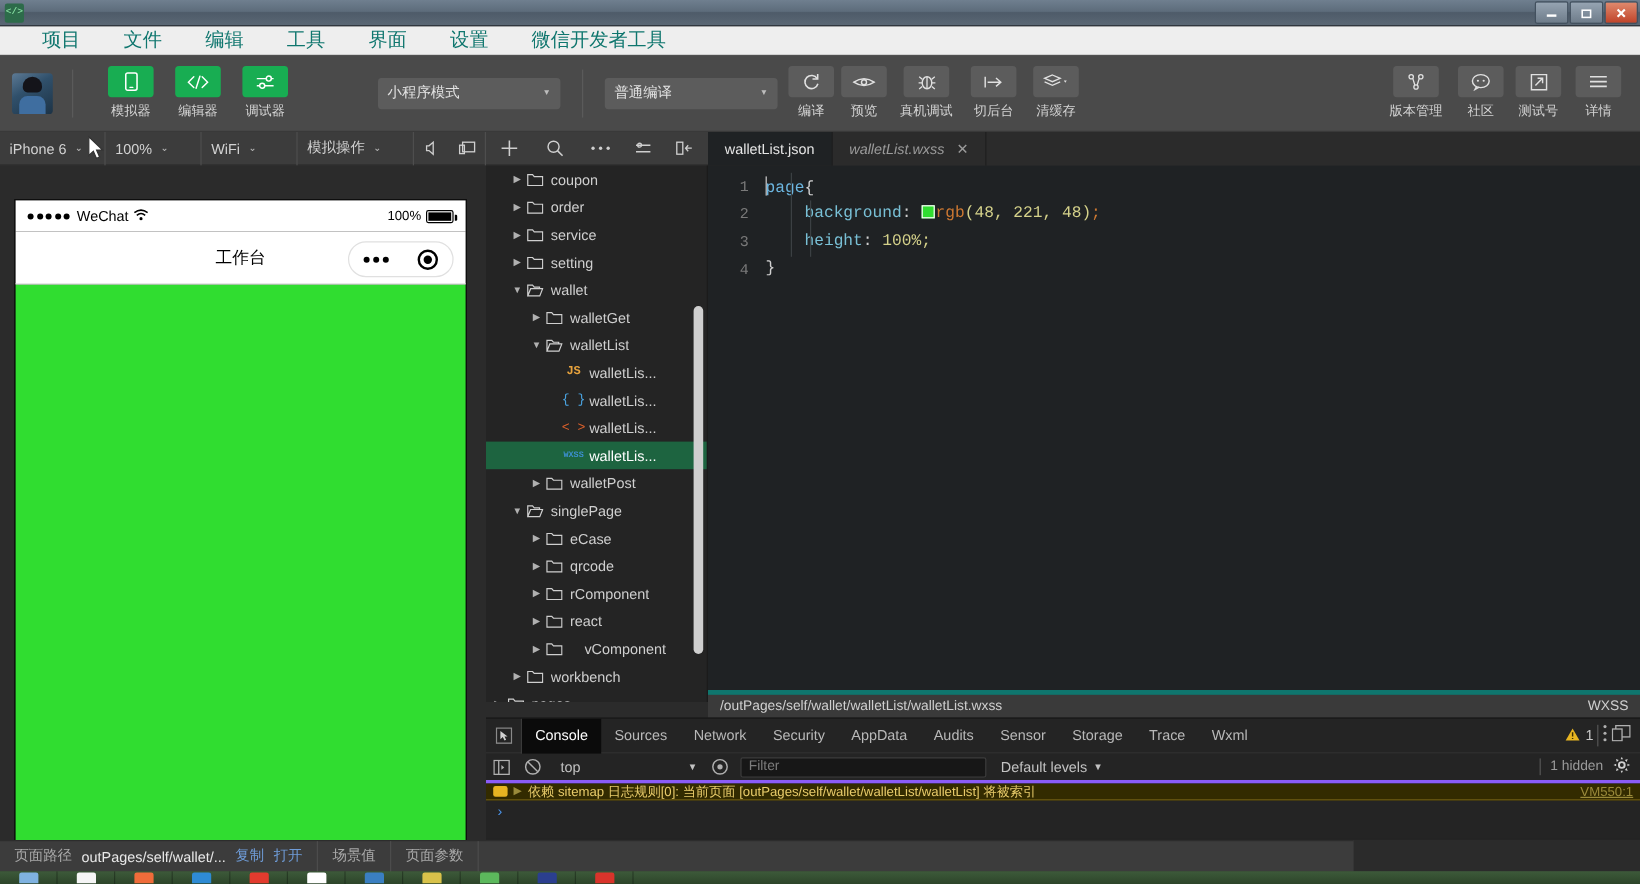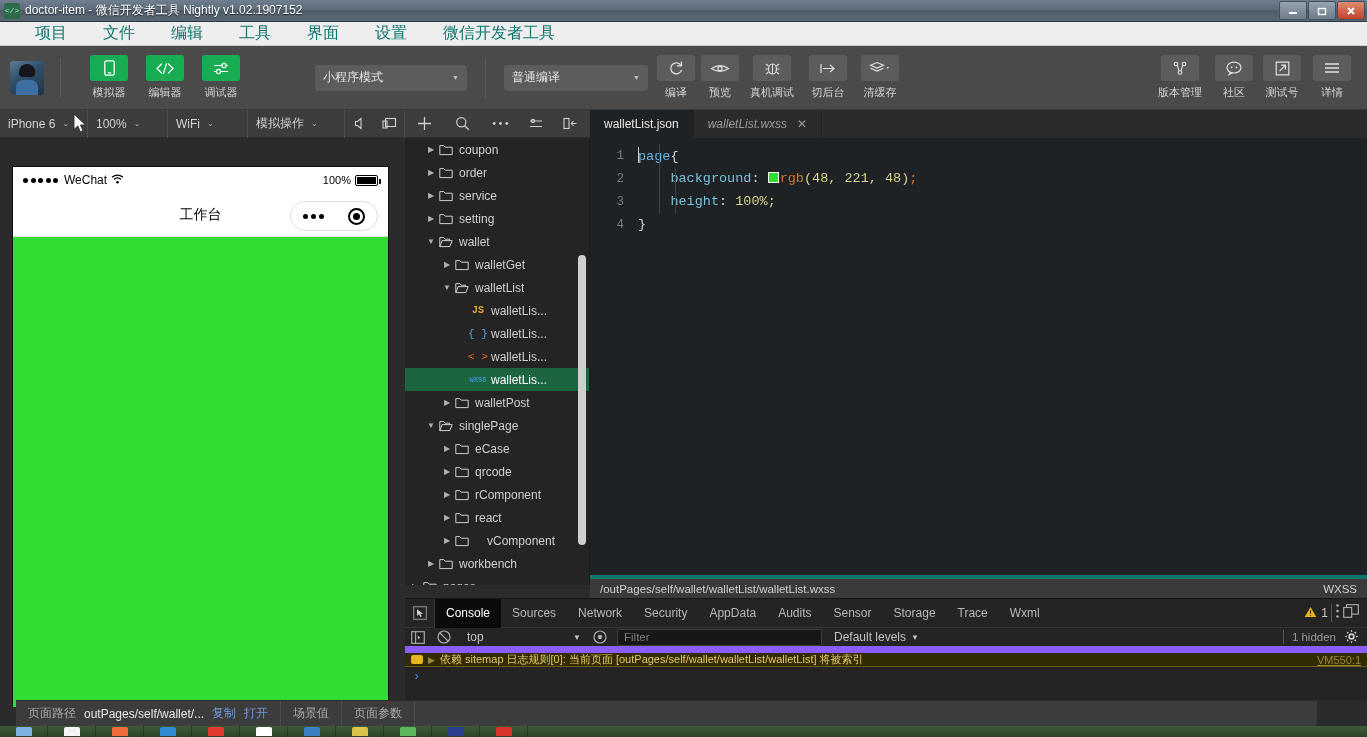--- a/index.html
+++ b/index.html
@@ -243,21 +243,21 @@
   }
   .dt-tab {
     padding: 0 11px; height: 29px; display: flex; align-items: center;
     font-size: 12px; color: #b8b8b8; white-space: nowrap; text-align: center;
   }
   .dt-tab.active { background: #0b0b0b; color: #fff; }
   .dt-right { margin-left: auto; display: flex; align-items: center; gap: 3px; padding-right: 8px; }
   .warn-badge { display: flex; align-items: center; gap: 4px; font-size: 12px; color: #c9c9c9; }
   .dt-toolbar {
     height: 25px; display: flex; align-items: center; gap: 0;
-    border-bottom: 7px solid #8b5cf6; background: #242424; font-size: 12px; color: #c2c2c2;
+    border-bottom: 3px solid #8b5cf6; background: #242424; font-size: 12px; color: #c2c2c2;
   }
   .dtb-ico { width: 26px; height: 25px; display: flex; align-items: center; justify-content: center; color: #b0b0b0; }
   .dtb-sel { display: flex; align-items: center; padding: 0 6px 0 10px; min-width: 130px; }
   .dtb-sel .caret { margin-left: auto; font-size: 8px; padding-left: 20px; }
   .dtb-filter {
     width: 205px; height: 17px; background: #171717; border: 1px solid #3c3c3c;
     border-radius: 2px; display: flex; align-items: center; padding: 0 6px;
     color: #7c7c7c; font-size: 11.5px; margin-left: 4px;
   }
   .dtb-levels { padding-left: 12px; display: flex; align-items: center; gap: 5px; }
@@ -270,21 +270,21 @@
     color: #e8cb6a; font-size: 11px; overflow: hidden; white-space: nowrap;
     position: relative;
   }
   .warn-line .wsrc { position: absolute; right: 6px; color: #9a8a3a; text-decoration: underline; }
   .warn-ico { width: 12px; height: 9px; background: #e8b521; border-radius: 2px; flex: none; }
   .prompt-row { display: flex; align-items: center; height: 20px; padding-left: 8px; }
   .prompt-row .chev { color: #4a90e2; font-size: 12px; font-family: "Liberation Mono", monospace; }
 
   
   .statusbar {
-    position: absolute; left: 16px; top: 700px; width: 1301px; height: 26px;
+    position: absolute; left: 0; top: 700px; width: 1128px; height: 26px;
     background: #3c3c3c; display: flex; align-items: center;
     border-top: 1px solid #2c2c2c;
   }
   .sb-cell {
     display: flex; align-items: center; gap: 8px; padding: 0 12px; height: 26px;
     font-size: 12px; color: #c7c7c7; white-space: nowrap;
     border-right: 1px solid #4c4c4c;
   }
   .sb-key { color: #a9a9a9; }
   .sb-val { color: #e8e8e8; }
@@ -304,21 +304,20 @@
 
   .sep-vert-thin { width: 1px; background: #555; height: 18px; }
 </style>
 </head>
 <body>
 
 <div id="app">
 
   <div class="titlebar">
     <div class="tb-icon">&lt;/&gt;</div>
-    <div class="tb-title">doctor-item - 微信开发者工具 Nightly v1.02.1907152</div>
     <div class="tb-buttons">
       <div class="tb-btn">
         <svg width="12" height="10" viewBox="0 0 12 10">
             <rect x="2" y="6" width="8" height="2" fill="#fff"></rect>
           </svg>
       </div>
       <div class="tb-btn">
         <svg width="12" height="10" viewBox="0 0 12 10">
             <rect x="2.5" y="2.5" width="7" height="6" fill="none" stroke="#fff" stroke-width="1.3"></rect>
           </svg>

